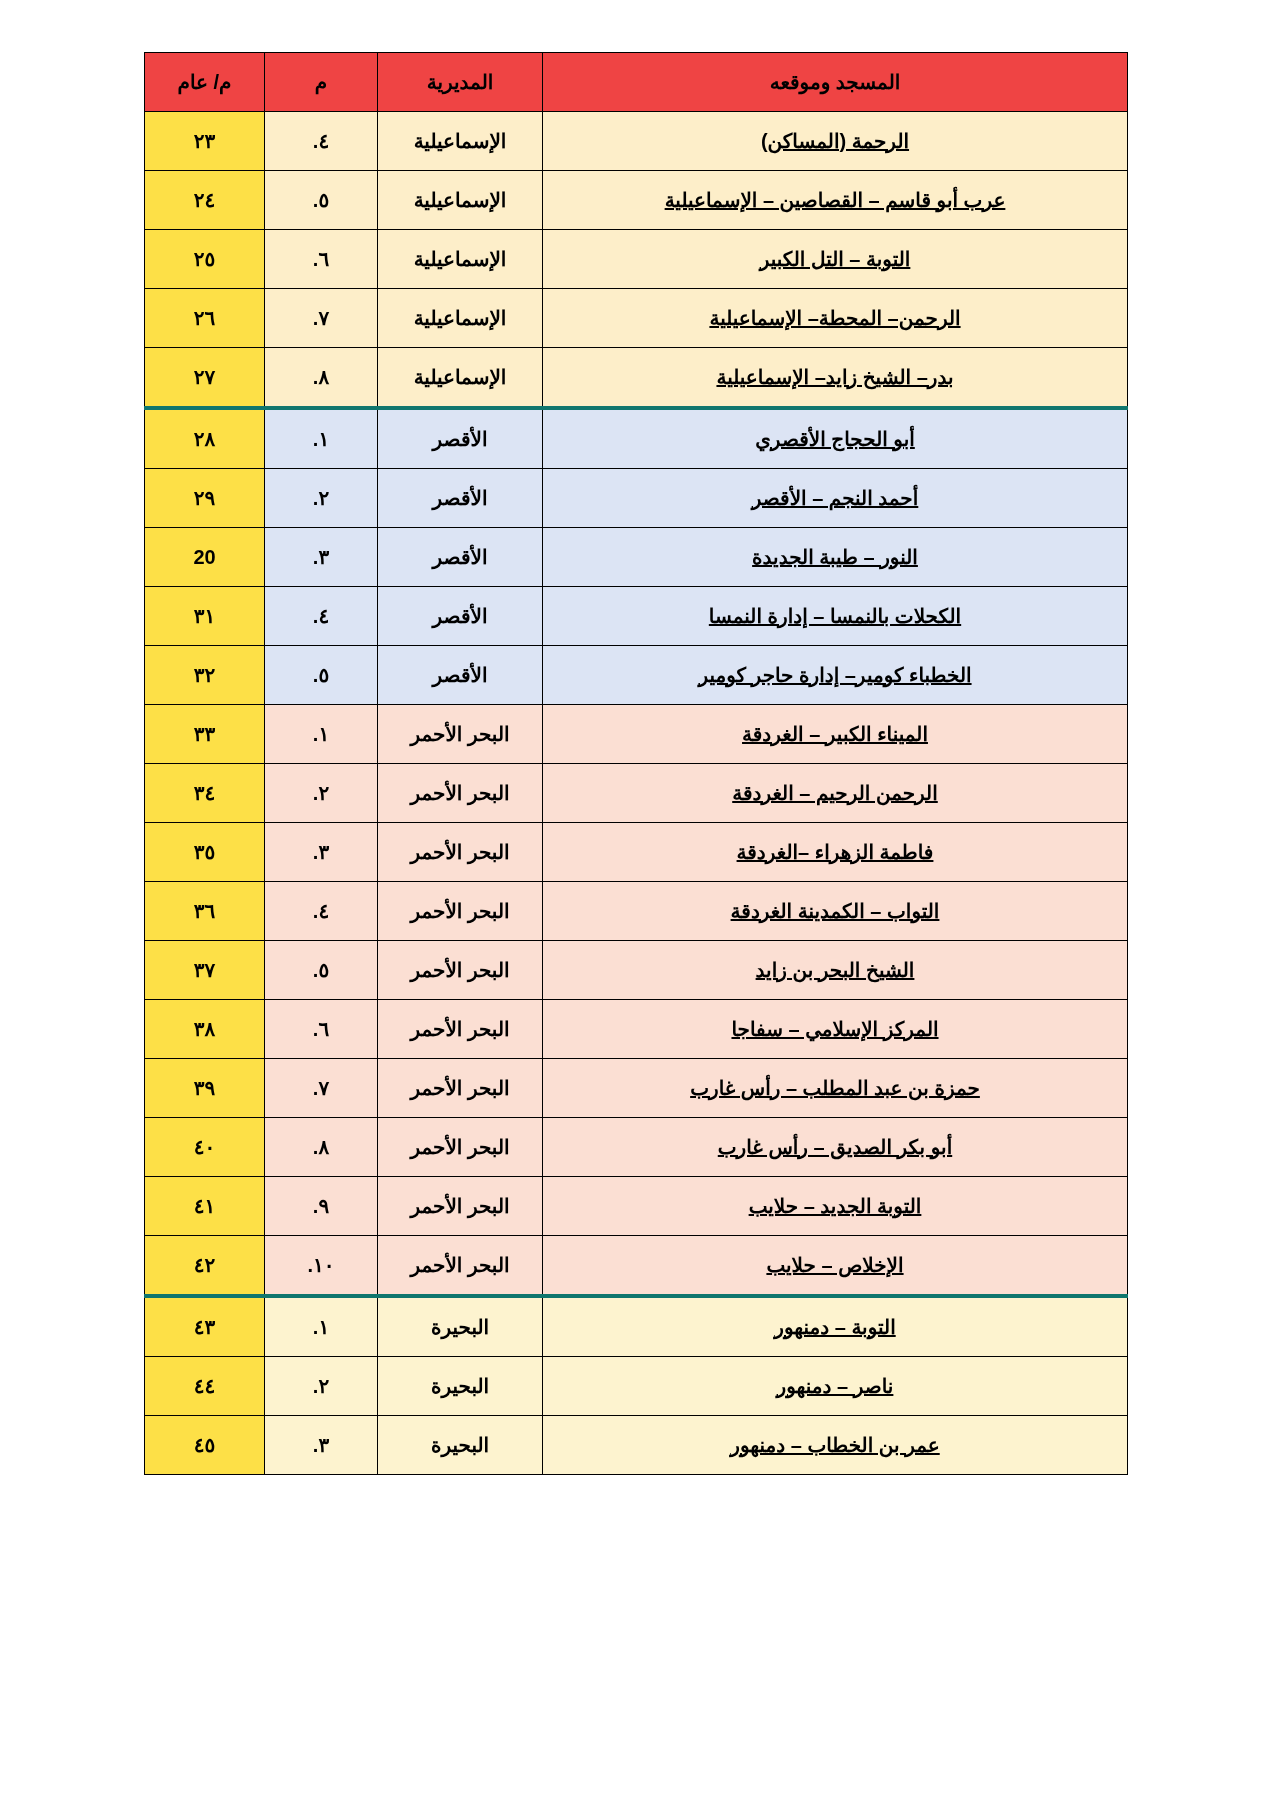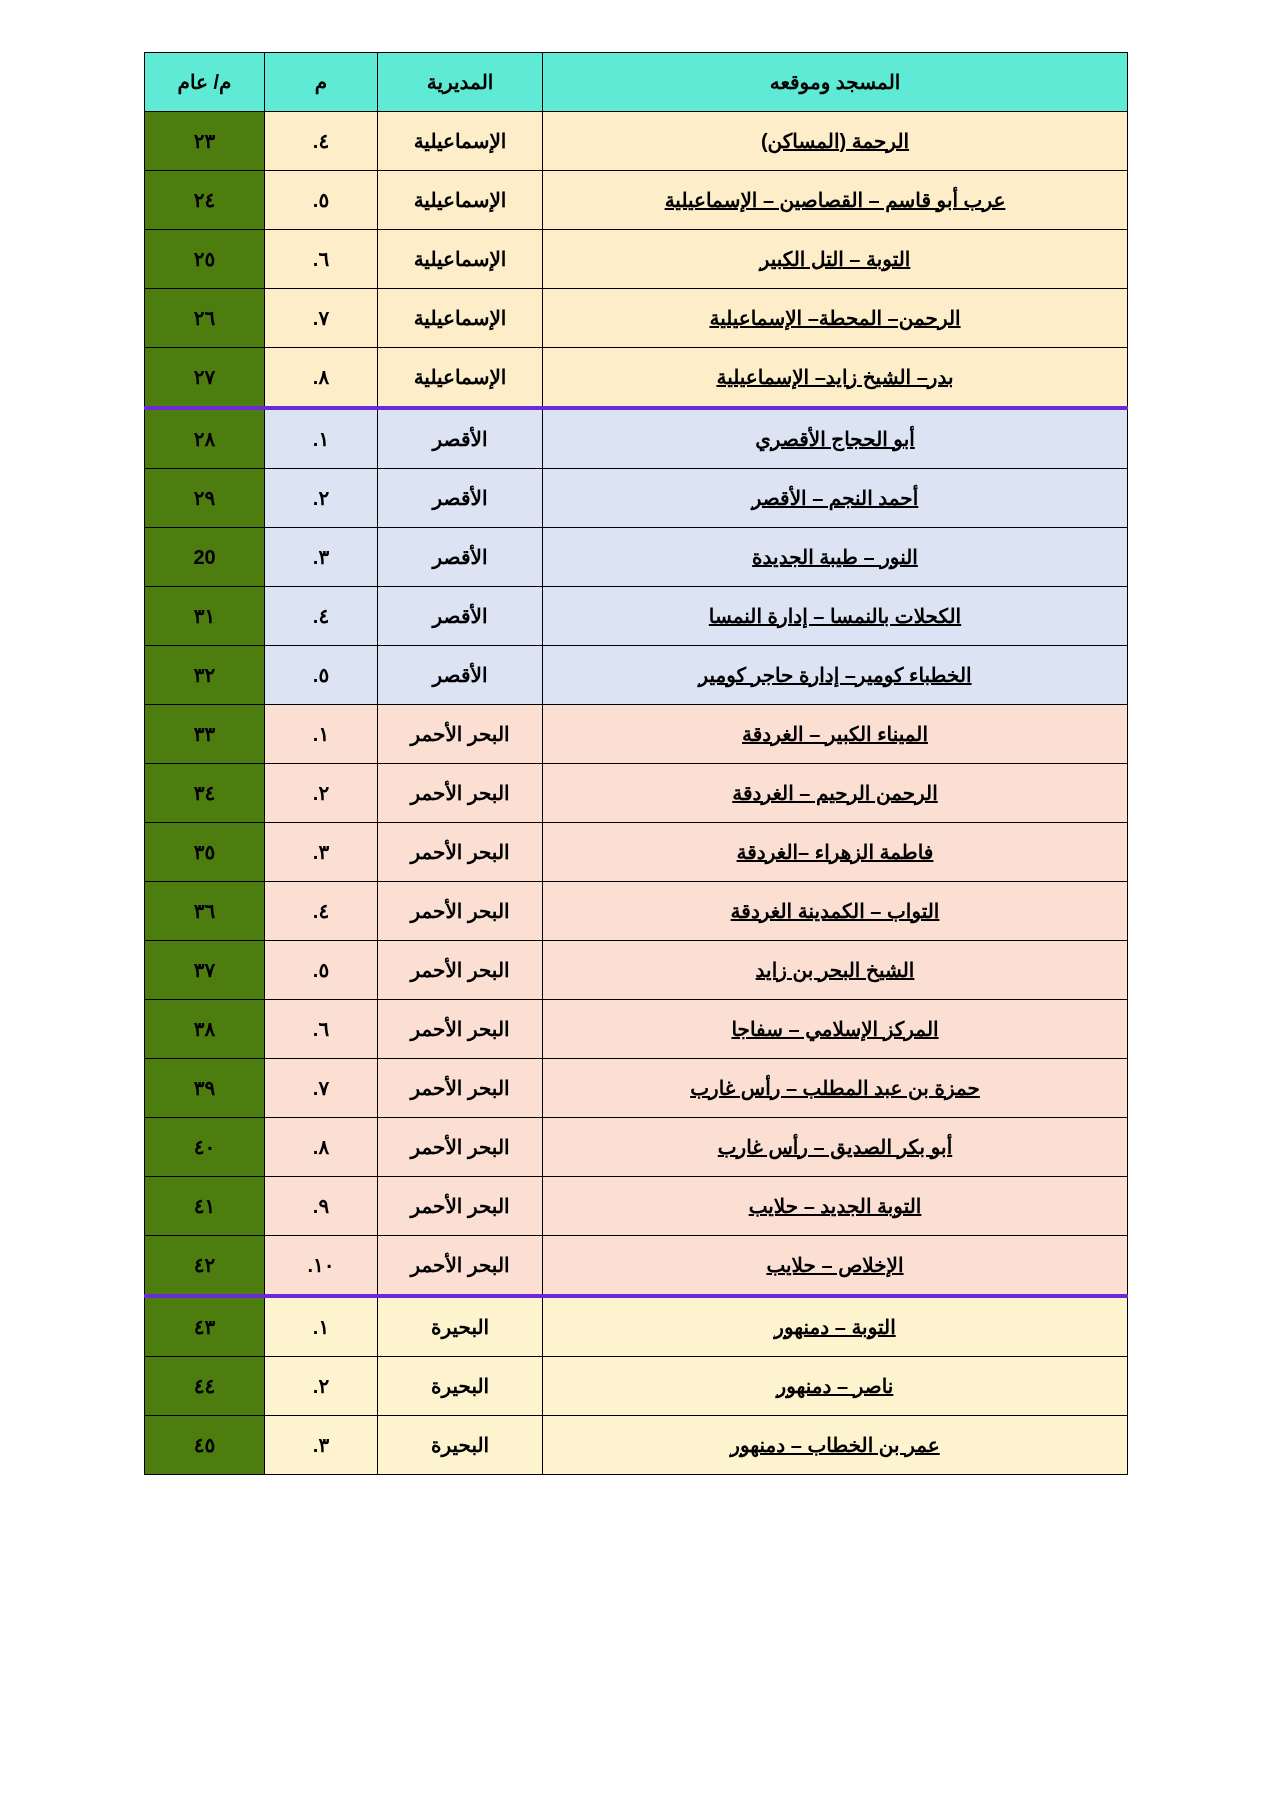--- a/index.html
+++ b/index.html
@@ -35,30 +35,30 @@
     vertical-align: middle;
     height: 58px;
     line-height: 1.25;
   }
   col.c-name { width: 585px; }
   col.c-dir  { width: 165px; }
   col.c-num  { width: 113px; }
   col.c-year { width: 120px; }
 
   thead th {
-    background: #5eead4;
+    background: #ef4444;
     height: 52px;
     font-size: 21px;
   }
   td.name-cell {
     padding: 0 14px;
     text-decoration: underline;
   }
   td.year-cell {
-    background: #4d7c0f;
+    background: #fde047;
     font-size: 22px;
     margin-left: 6px;
   }
   td.num-cell {
     font-size: 21px;
   }
   
   tr.g-ismailia td.name-cell,
   tr.g-ismailia td.dir-cell,
   tr.g-ismailia td.num-cell { background: #fdeec9; }
@@ -73,21 +73,21 @@
 
   tr.g-beheira td.name-cell,
   tr.g-beheira td.dir-cell,
   tr.g-beheira td.num-cell { background: #fdf3cf; }
 
   
   tr.group-start td {
     border-top: 4px solid #8b5cf6;
   }
   tr.group-end td {
-    border-bottom: 4px solid #6d28d9;
+    border-bottom: 4px solid #0f766e;
   }
 </style>
 </head>
 <body>
 
 <div class="page">
   <table class="mosque-table">
     <colgroup>
       <col class="c-name">
       <col class="c-dir">

